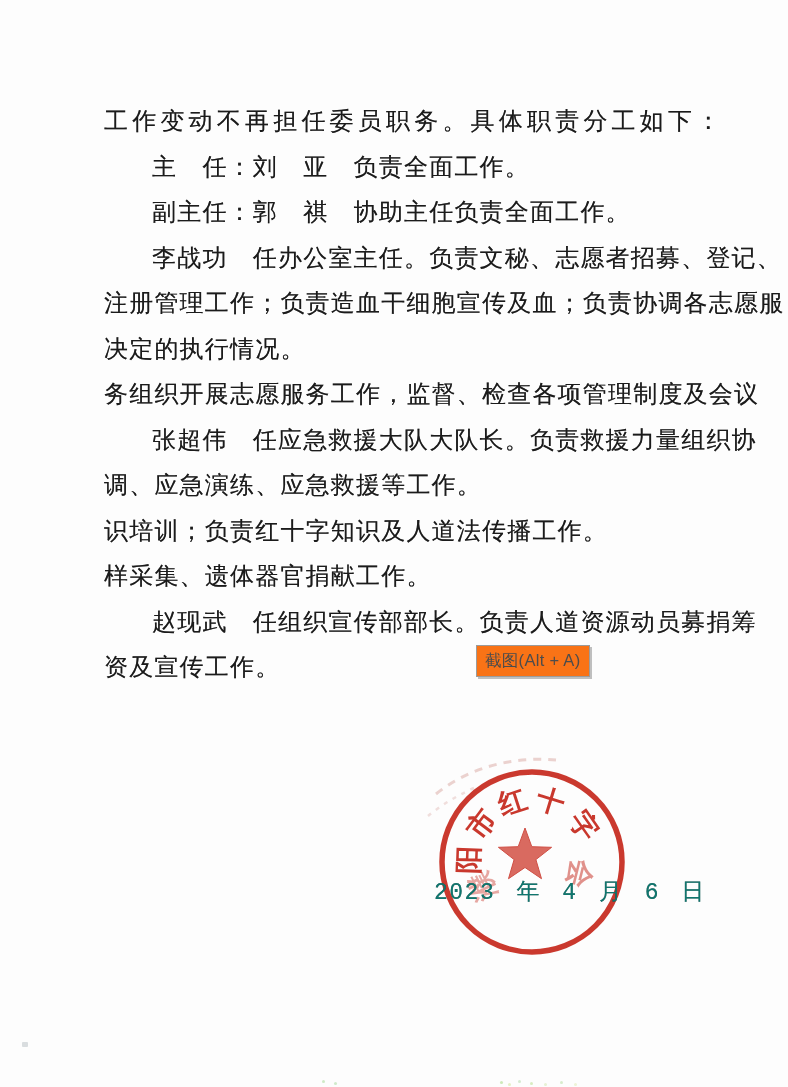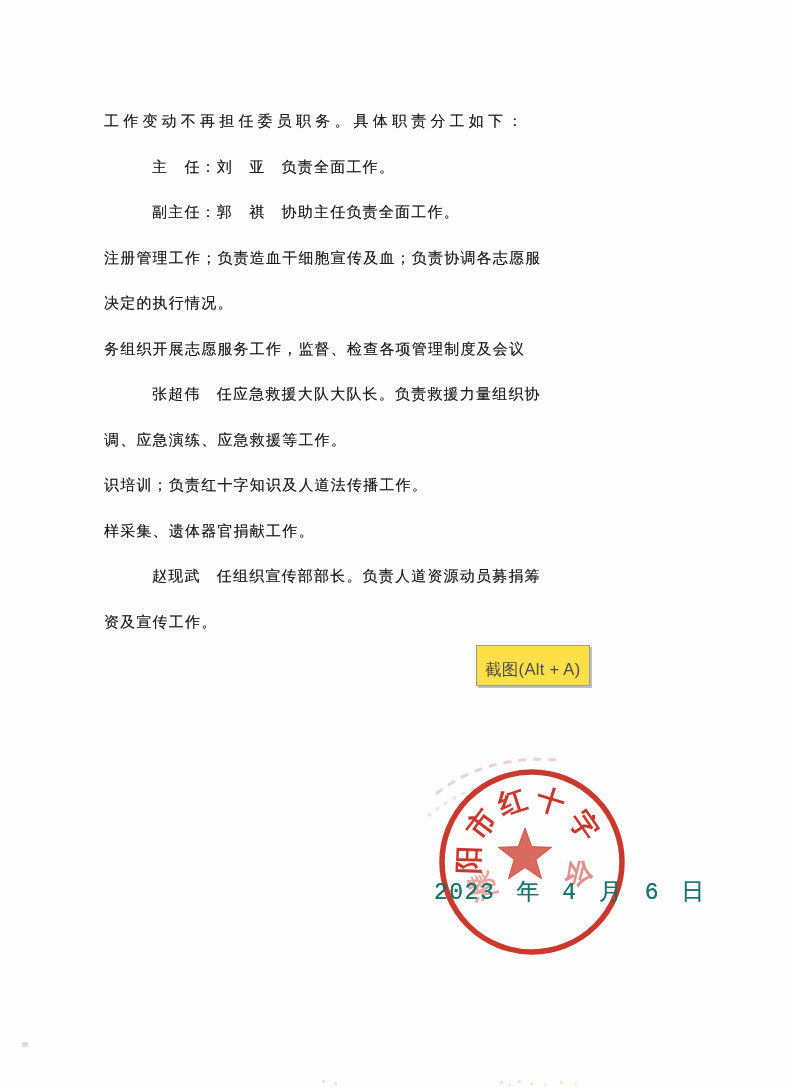--- a/index.html
+++ b/index.html
@@ -10,41 +10,41 @@
     overflow:hidden;
     font-family:"Liberation Serif","DejaVu Serif",serif;
   }
   
   .doc-text {
     position:absolute; left:104px; top:99px; width:630px;
     color:#1b1b1b;
   }
   .line {
     height:45.5px; line-height:45.5px;
-    font-size:15px; letter-spacing:1.2px;
+    font-size:24px; letter-spacing:1.2px;
     white-space:nowrap;
     text-shadow:0 0 0.6px rgba(20,20,20,0.55);
     font-family:Liberation Serif, serif;
   }
   .line.indent { text-indent:48px; }
   .line:first-child { letter-spacing:4.2px; }
   
   .doc-date {
     position:absolute; left:434px; top:876px;
     font-size:23px; letter-spacing:1.5px; word-spacing:6px;
     color:#0f766e; z-index:5;
     text-shadow:0 0 0.6px rgba(20,20,20,0.55);
     white-space:nowrap;
     font-family:Liberation Mono, monospace;
   }
   
   .tooltip {
     position:absolute; left:476px; top:645px;
-    padding:13px 9px 4px 8px;
-    background:#fde047;
+    padding:4px 9px 4px 8px;
+    background:#f97316;
     border:1px solid #9b9b9b;
     box-shadow:2px 2px 0 rgba(140,140,140,0.55);
     font-family:"Liberation Sans","DejaVu Sans",sans-serif;
     font-size:16.5px; color:#4c4c4c; letter-spacing:0.3px;
     z-index:6; white-space:nowrap;text-align:center;
   }
   
   .seal {
     position:absolute; left:434px; top:764px;
     width:196px; height:196px; z-index:3;
@@ -77,20 +77,21 @@
 </style>
 </head>
 <body>
 
 <div class="page">
 
   <div class="doc-text" id="doc-lines">
       <div class="line">工作变动不再担任委员职务。具体职责分工如下：</div>
       <div class="line indent">主　任：刘　亚　负责全面工作。</div>
       <div class="line indent">副主任：郭　祺　协助主任负责全面工作。</div>
+      <div class="line indent">李战功　任办公室主任。负责文秘、志愿者招募、登记、</div>
       <div class="line">注册管理工作；负责造血干细胞宣传及血；负责协调各志愿服</div>
       <div class="line">决定的执行情况。</div>
       <div class="line">务组织开展志愿服务工作，监督、检查各项管理制度及会议</div>
       <div class="line indent">张超伟　任应急救援大队大队长。负责救援力量组织协</div>
       <div class="line">调、应急演练、应急救援等工作。</div>
       <div class="line">识培训；负责红十字知识及人道法传播工作。</div>
       <div class="line">样采集、遗体器官捐献工作。</div>
       <div class="line indent">赵现武　任组织宣传部部长。负责人道资源动员募捐筹</div>
       <div class="line">资及宣传工作。</div>
     </div>

